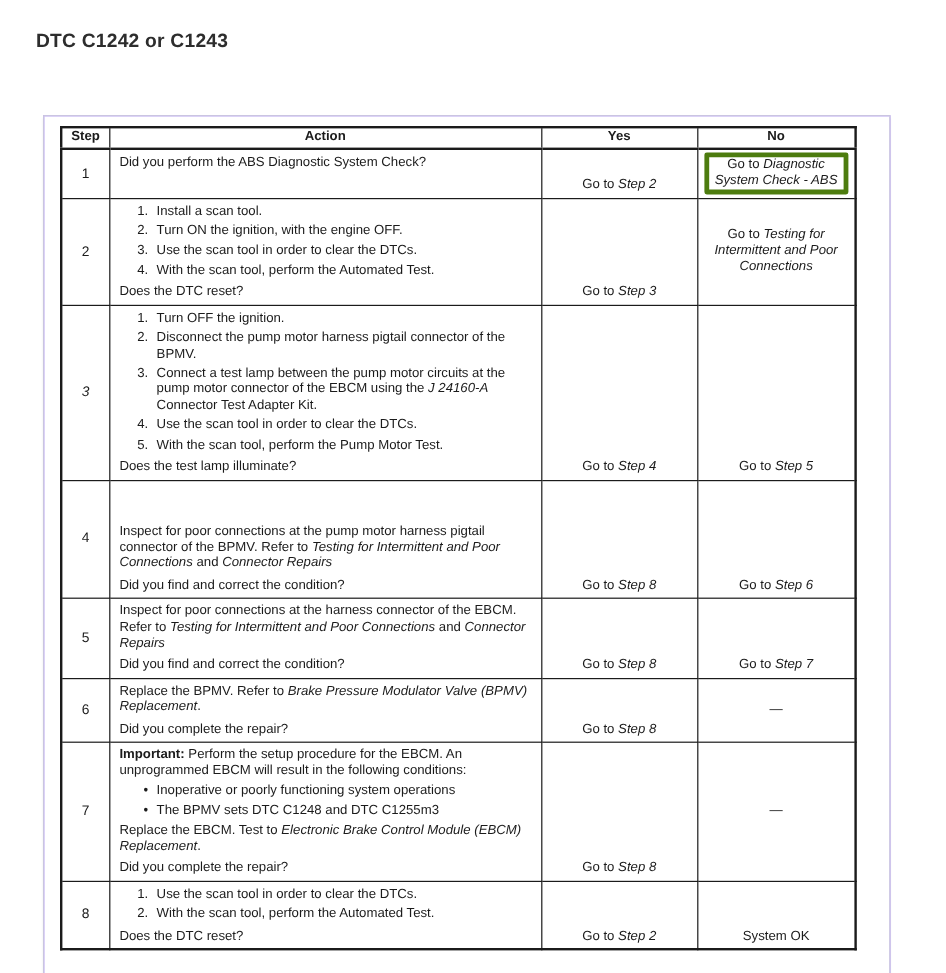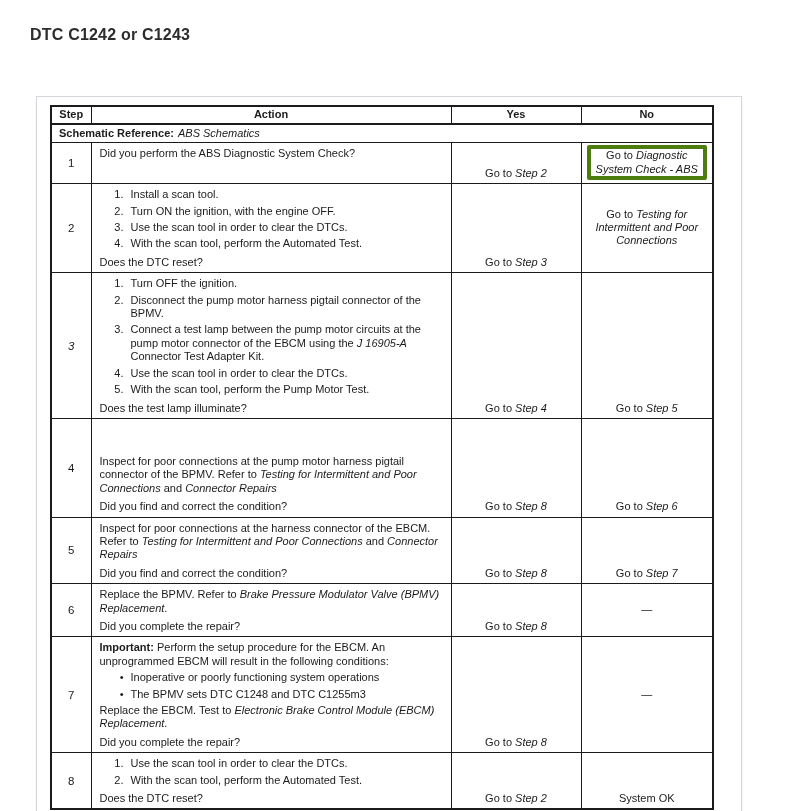--- a/index.html
+++ b/index.html
@@ -77,23 +77,20 @@
       </colgroup>
       <thead>
         <tr>
           <th>Step</th>
           <th>Action</th>
           <th>Yes</th>
           <th>No</th>
         </tr>
       </thead>
       <tbody id="diag-body">
-        <tr>
-          <td class="schem-td" colspan="4"><span class="bd">Schematic Reference:</span><span class="it">ABS Schematics</span></td>
-        </tr>
       <tr>
             <td class="step-cell">1</td>
             <td class="action-cell">
               <div class="action-in" style="min-height: 32px;">
                 <div class="para"><span>Did you perform the ABS Diagnostic System Check?</span></div>
               </div>
             </td>
             <td class="yn-cell yn-bottom"><span>Go to </span><span class="it">Step 2</span></td>
             <td class="yn-cell yn-center"><div class="hlbox"><span>Go to </span><span class="it">Diagnostic System Check - ABS</span></div></td>
           </tr>
@@ -130,21 +127,21 @@
                 <div class="li">
                   <span class="num">1.</span>
                   <div class="txt"><span>Turn OFF the ignition.</span></div>
                 </div>
                 <div class="li">
                   <span class="num">2.</span>
                   <div class="txt"><span>Disconnect the pump motor harness pigtail connector of the BPMV.</span></div>
                 </div>
                 <div class="li">
                   <span class="num">3.</span>
-                  <div class="txt"><span>Connect a test lamp between the pump motor circuits at the pump motor connector of the EBCM using the </span><span class="it">J 16905-A</span><span> Connector Test Adapter Kit.</span></div>
+                  <div class="txt"><span>Connect a test lamp between the pump motor circuits at the pump motor connector of the EBCM using the </span><span class="it">J 24160-A</span><span> Connector Test Adapter Kit.</span></div>
                 </div>
                 <div class="li">
                   <span class="num">4.</span>
                   <div class="txt"><span>Use the scan tool in order to clear the DTCs.</span></div>
                 </div>
                 <div class="li">
                   <span class="num">5.</span>
                   <div class="txt"><span>With the scan tool, perform the Pump Motor Test.</span></div>
                 </div>
                 <div class="q"><span>Does the test lamp illuminate?</span></div>

